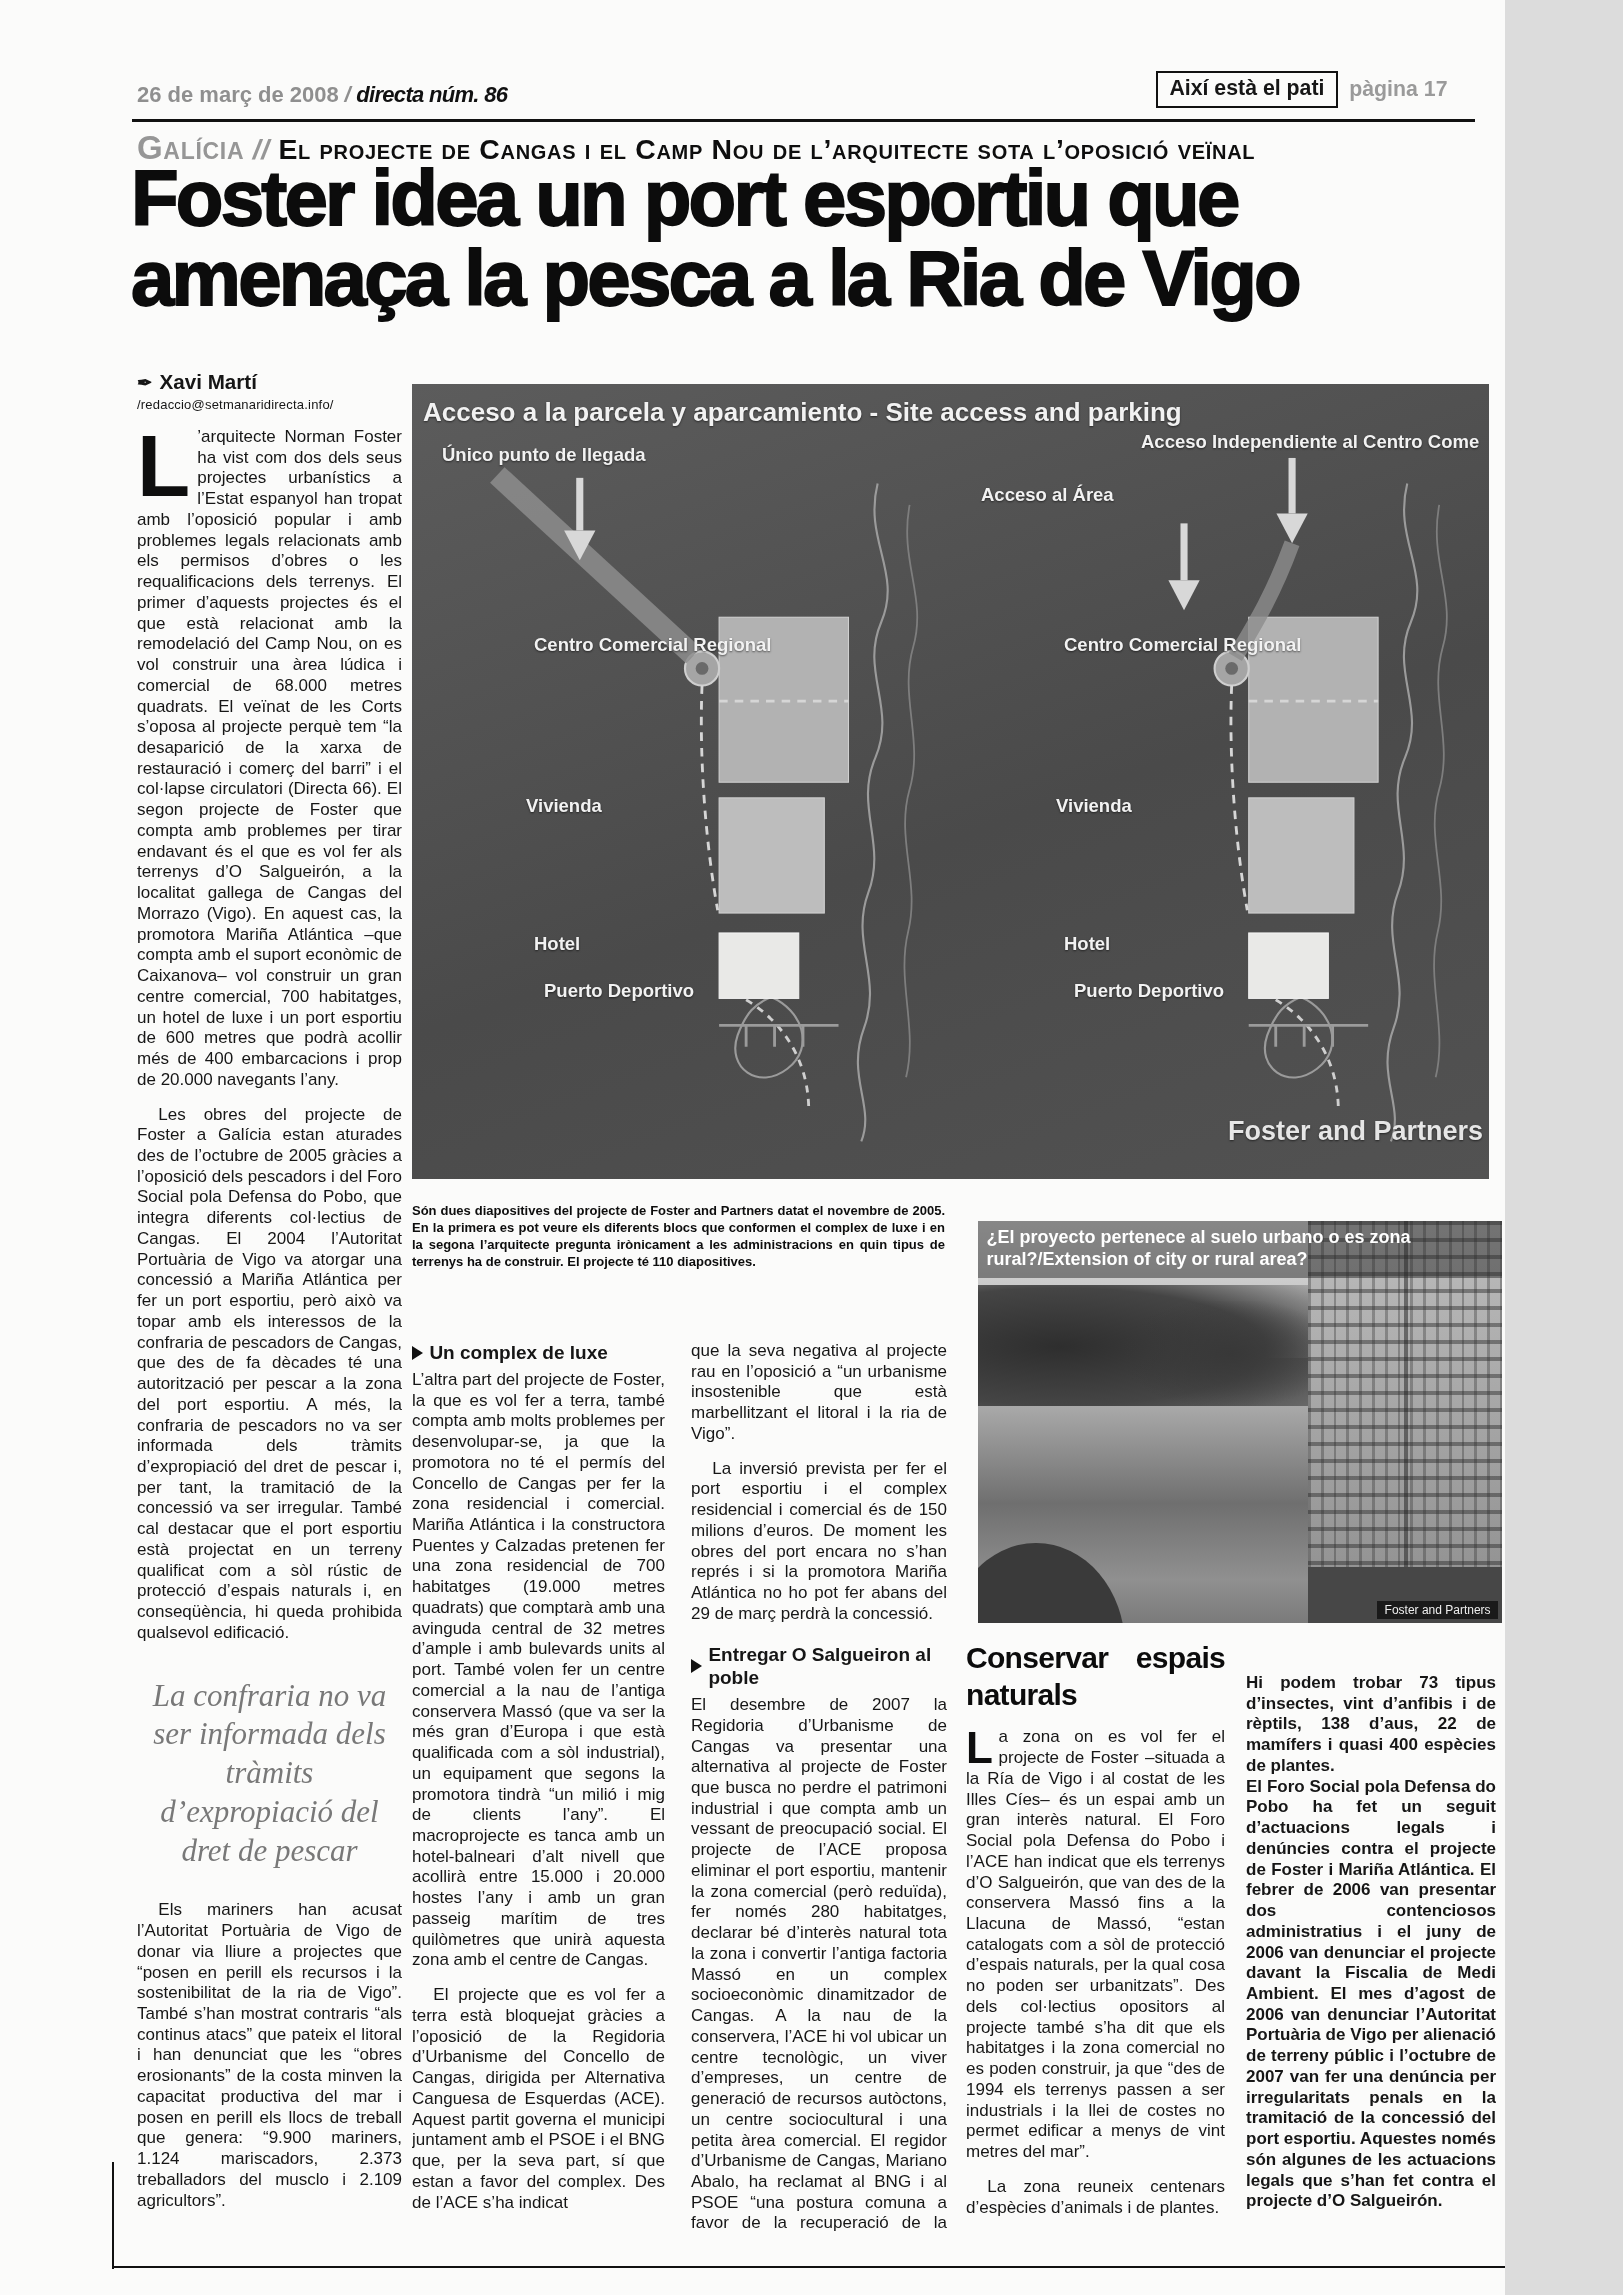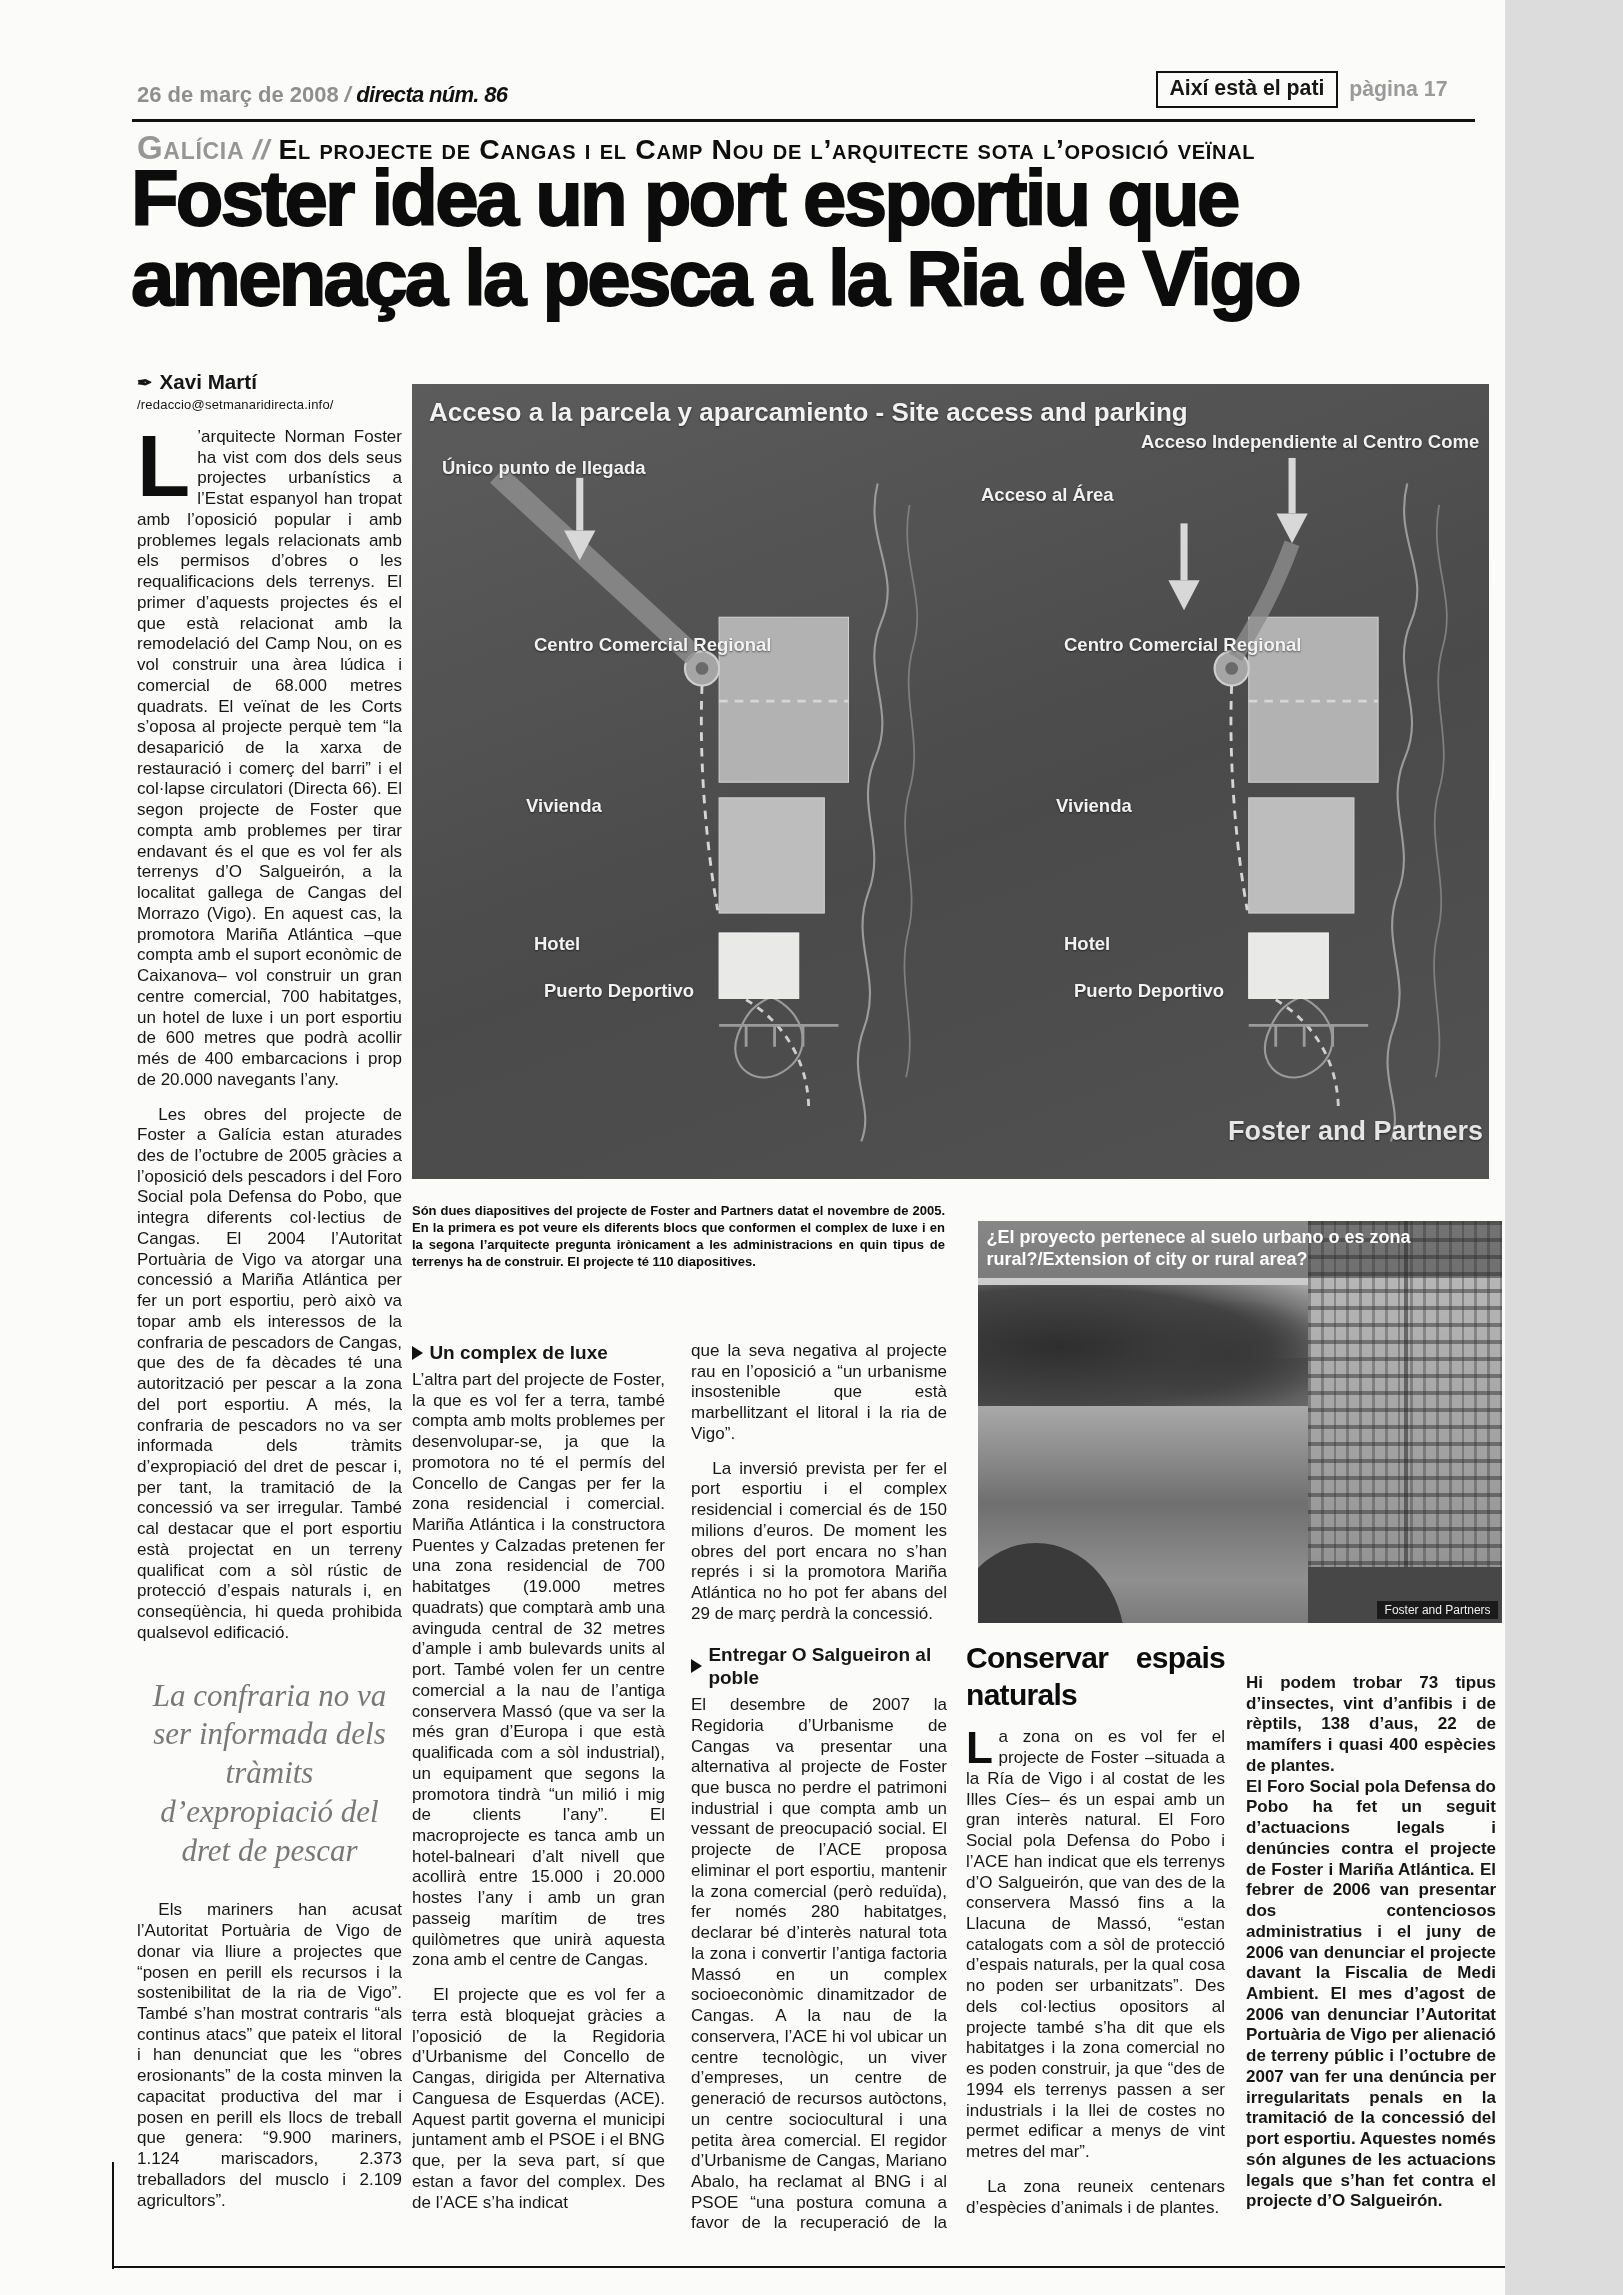--- a/index.html
+++ b/index.html
@@ -160,23 +160,23 @@
       <use href="#plan" transform="translate(745,0)"></use>
       <path d="M120,128 L396,382" stroke="#8d8d8d" stroke-width="30" opacity="0.85"></path>
       <path d="M236,132 L236,206" stroke="#d8d8d8" stroke-width="10"></path>
       <path d="M214,206 L258,206 L236,248 Z" fill="#d8d8d8"></path>
       <path d="M1086,196 L1086,276" stroke="#d8d8d8" stroke-width="10"></path>
       <path d="M1064,276 L1108,276 L1086,318 Z" fill="#d8d8d8"></path>
       <path d="M1238,104 L1238,182" stroke="#d8d8d8" stroke-width="10"></path>
       <path d="M1216,182 L1260,182 L1238,224 Z" fill="#d8d8d8"></path>
       <path d="M1238,224 C1210,300 1182,344 1158,384" stroke="#8d8d8d" stroke-width="22" opacity="0.8"></path>
     </svg>
-    <div class="dlabel dtitle" style="left:17px; top:12.8px;">Acceso a la parcela y aparcamiento - Site access and parking</div>
+    <div class="dlabel dtitle" style="left:11px; top:12.8px;">Acceso a la parcela y aparcamiento - Site access and parking</div>
     <div class="dlabel" style="left:729px; top:47px;">Acceso Independiente al Centro Come</div>
-    <div class="dlabel" style="left:30px;  top:73px;">Único punto de llegada</div>
+    <div class="dlabel" style="left:30px;  top:60px;">Único punto de llegada</div>
     <div class="dlabel" style="left:569px; top:100px;">Acceso al Área</div>
     <div class="dlabel" style="left:122px; top:250px;">Centro Comercial Regional</div>
     <div class="dlabel" style="left:652px; top:250px;">Centro Comercial Regional</div>
     <div class="dlabel" style="left:114px; top:411px;">Vivienda</div>
     <div class="dlabel" style="left:644px; top:411px;">Vivienda</div>
     <div class="dlabel" style="left:122px; top:549px;">Hotel</div>
     <div class="dlabel" style="left:652px; top:549px;">Hotel</div>
     <div class="dlabel" style="left:132px; top:596px;">Puerto Deportivo</div>
     <div class="dlabel" style="left:662px; top:596px;">Puerto Deportivo</div>
     <div class="dlabel dcredit" style="left:816px; top:732px;">Foster and Partners</div>

